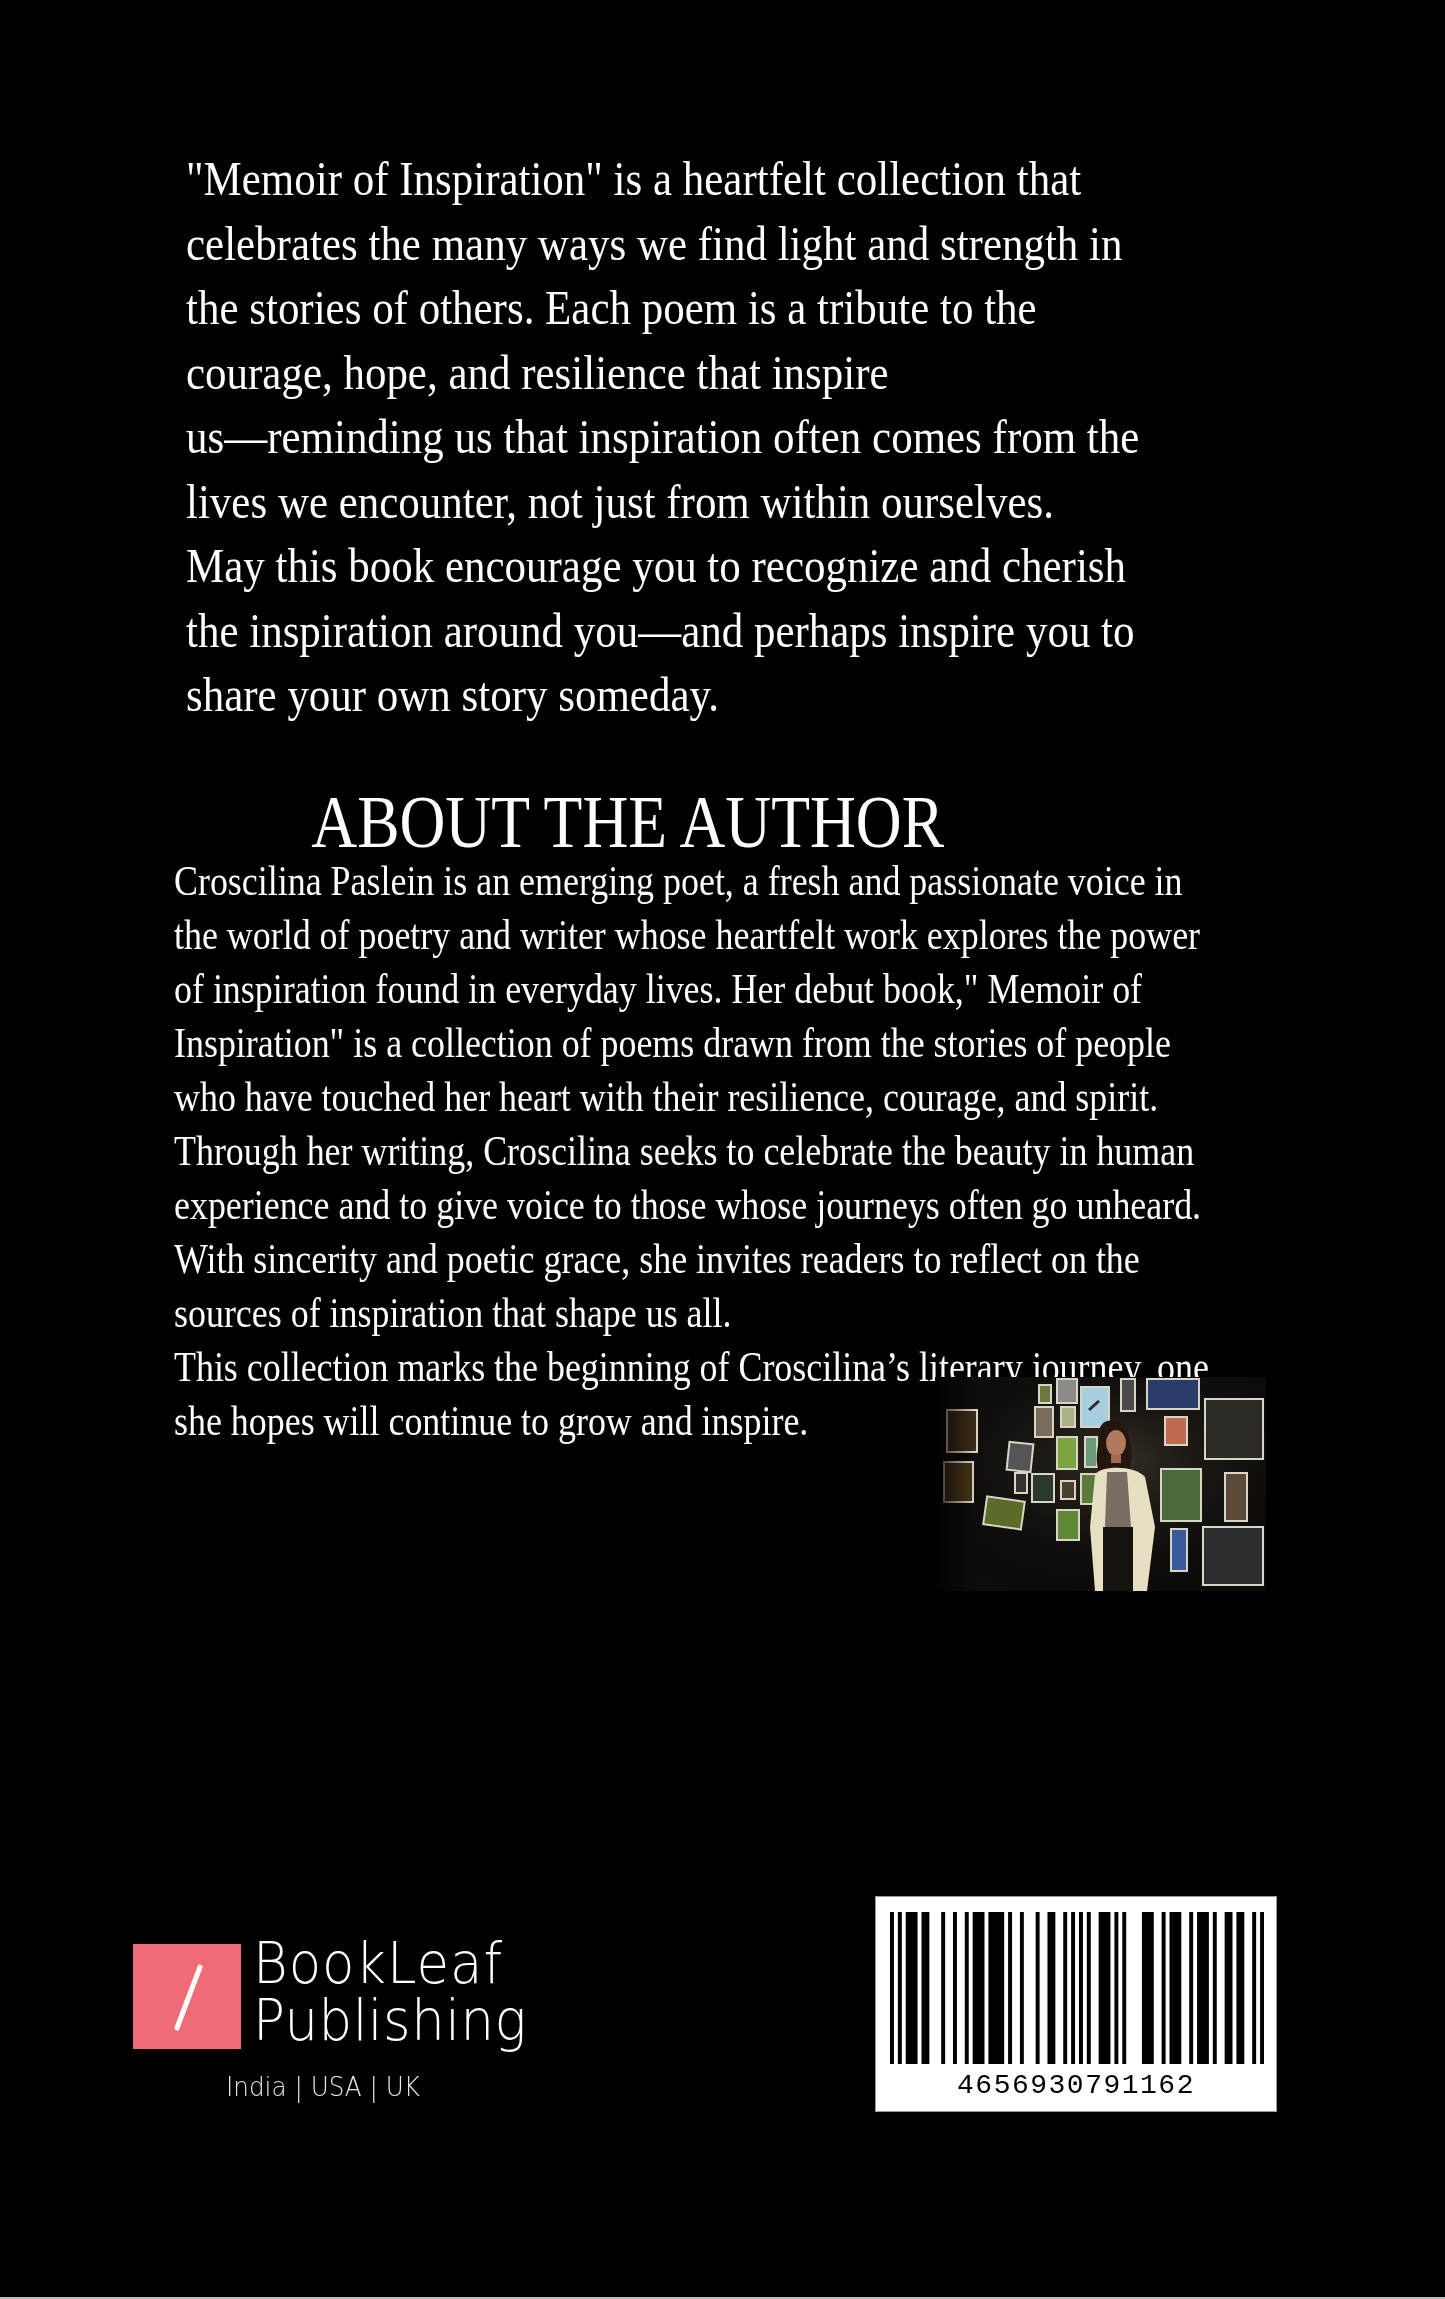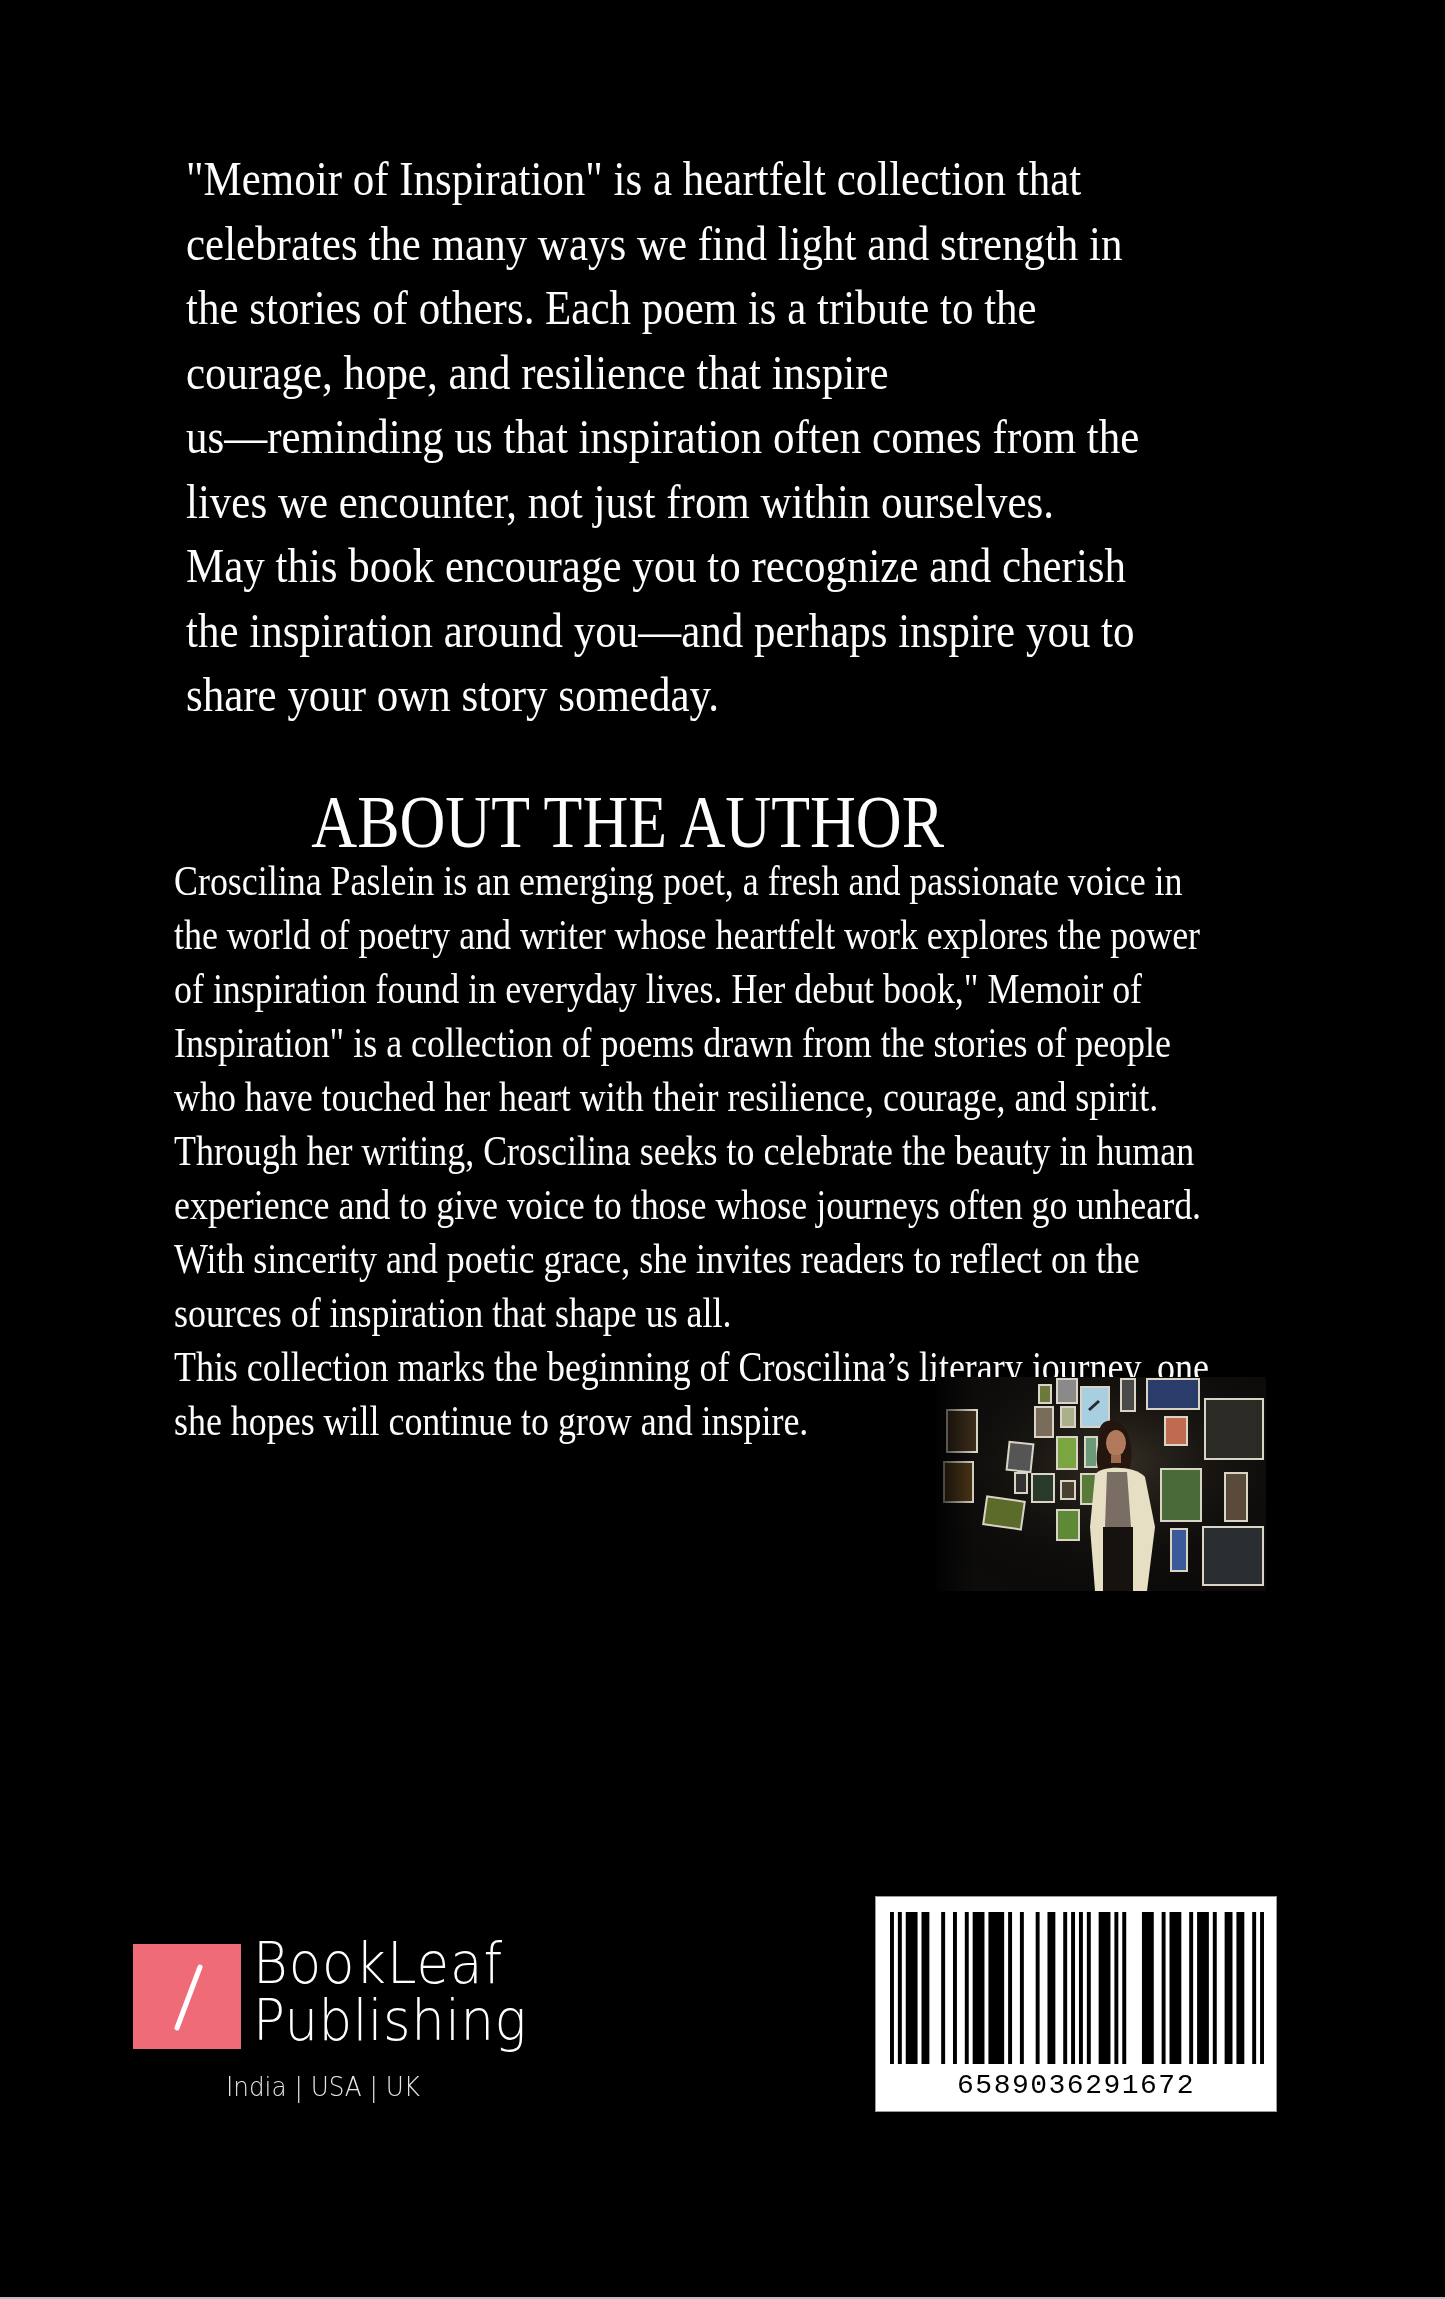--- a/index.html
+++ b/index.html
@@ -159,17 +159,17 @@
         <rect x="69" y="0" width="1" height="152" fill="#000"></rect>
         <rect x="71" y="0" width="3" height="152" fill="#000"></rect>
         <rect x="76" y="0" width="1" height="152" fill="#000"></rect>
         <rect x="78" y="0" width="3" height="152" fill="#000"></rect>
         <rect x="82" y="0" width="1" height="152" fill="#000"></rect>
         <rect x="85" y="0" width="2" height="152" fill="#000"></rect>
         <rect x="88" y="0" width="2" height="152" fill="#000"></rect>
         <rect x="92" y="0" width="1" height="152" fill="#000"></rect>
         <rect x="94" y="0" width="1" height="152" fill="#000"></rect>
       </svg>
-    <div class="barcode-digits">6589036291672</div>
+    <div class="barcode-digits">4656930791162</div>
   </div>
 
   <div class="bottom-edge"></div>
 </div>
 
 </body></html>

